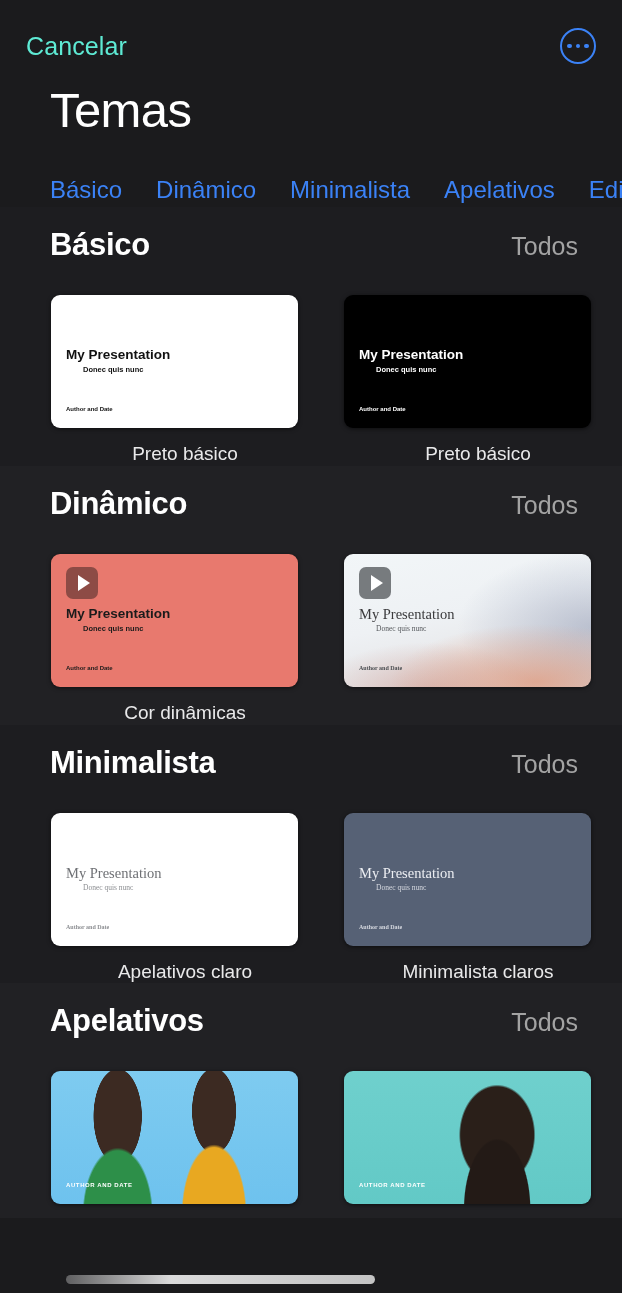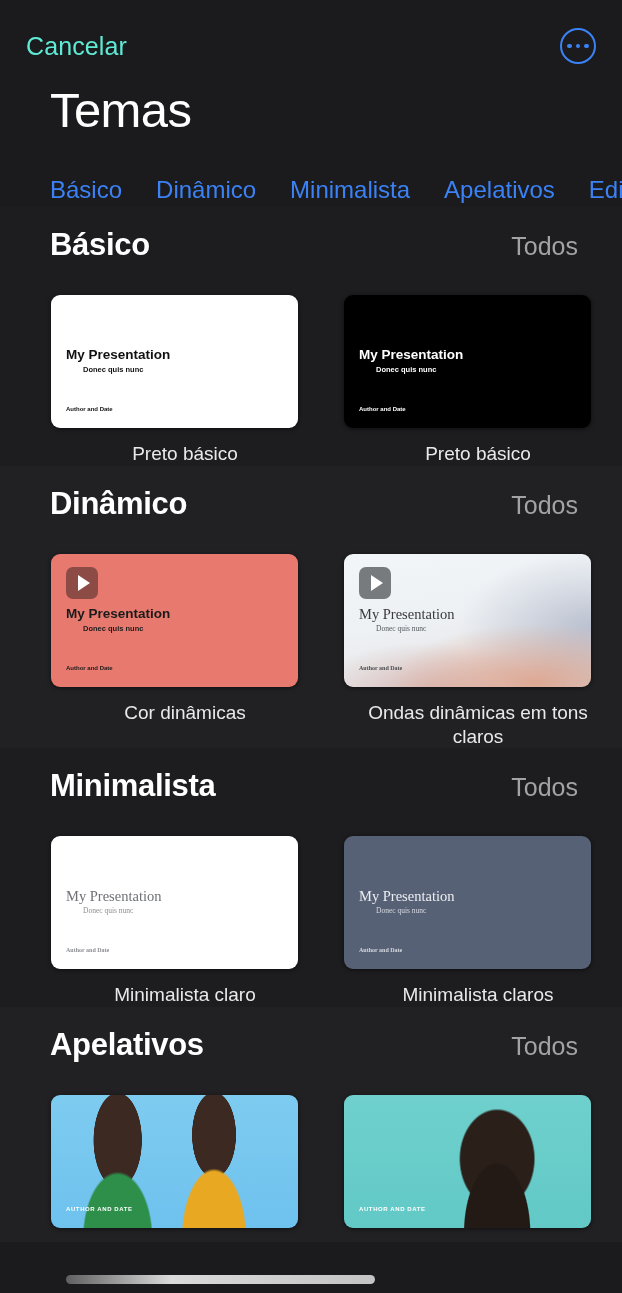--- a/index.html
+++ b/index.html
@@ -249,21 +249,20 @@
           </div>
           <div class="theme-cell">
             <div class="slide sv-wave">
               <div class="play-badge gray">
                 <div class="play-tri"></div>
               </div>
               <div class="sl-title">My Presentation</div>
               <div class="sl-sub">Donec quis nunc</div>
               <div class="sl-auth">Author and Date</div>
             </div>
-            <div class="theme-label">Ondas dinâmicas em tons claros</div>
           </div>
           <div class="theme-cell">
             <div class="slide sv-darkgrad">
               <div class="play-badge black">
                 <div class="play-tri"></div>
               </div>
               <div class="sl-title">My Presentation</div>
               <div class="sl-sub">Donec quis nunc</div>
               <div class="sl-auth">Author and Date</div>
             </div>
@@ -276,21 +275,21 @@
           <div class="section-title">Minimalista</div>
           <button class="see-all">Todos</button>
         </div>
         <div class="theme-row clip-row">
           <div class="theme-cell">
             <div class="slide sv-minlight">
               <div class="sl-title">My Presentation</div>
               <div class="sl-sub">Donec quis nunc</div>
               <div class="sl-auth">Author and Date</div>
             </div>
-            <div class="theme-label">Minimalista claro</div>
+            <div class="theme-label">Apelativos claro</div>
           </div>
           <div class="theme-cell">
             <div class="slide sv-mindark">
               <div class="sl-title">My Presentation</div>
               <div class="sl-sub">Donec quis nunc</div>
               <div class="sl-auth">Author and Date</div>
             </div>
             <div class="theme-label">Minimalista claros</div>
           </div>
           <div class="theme-cell">

